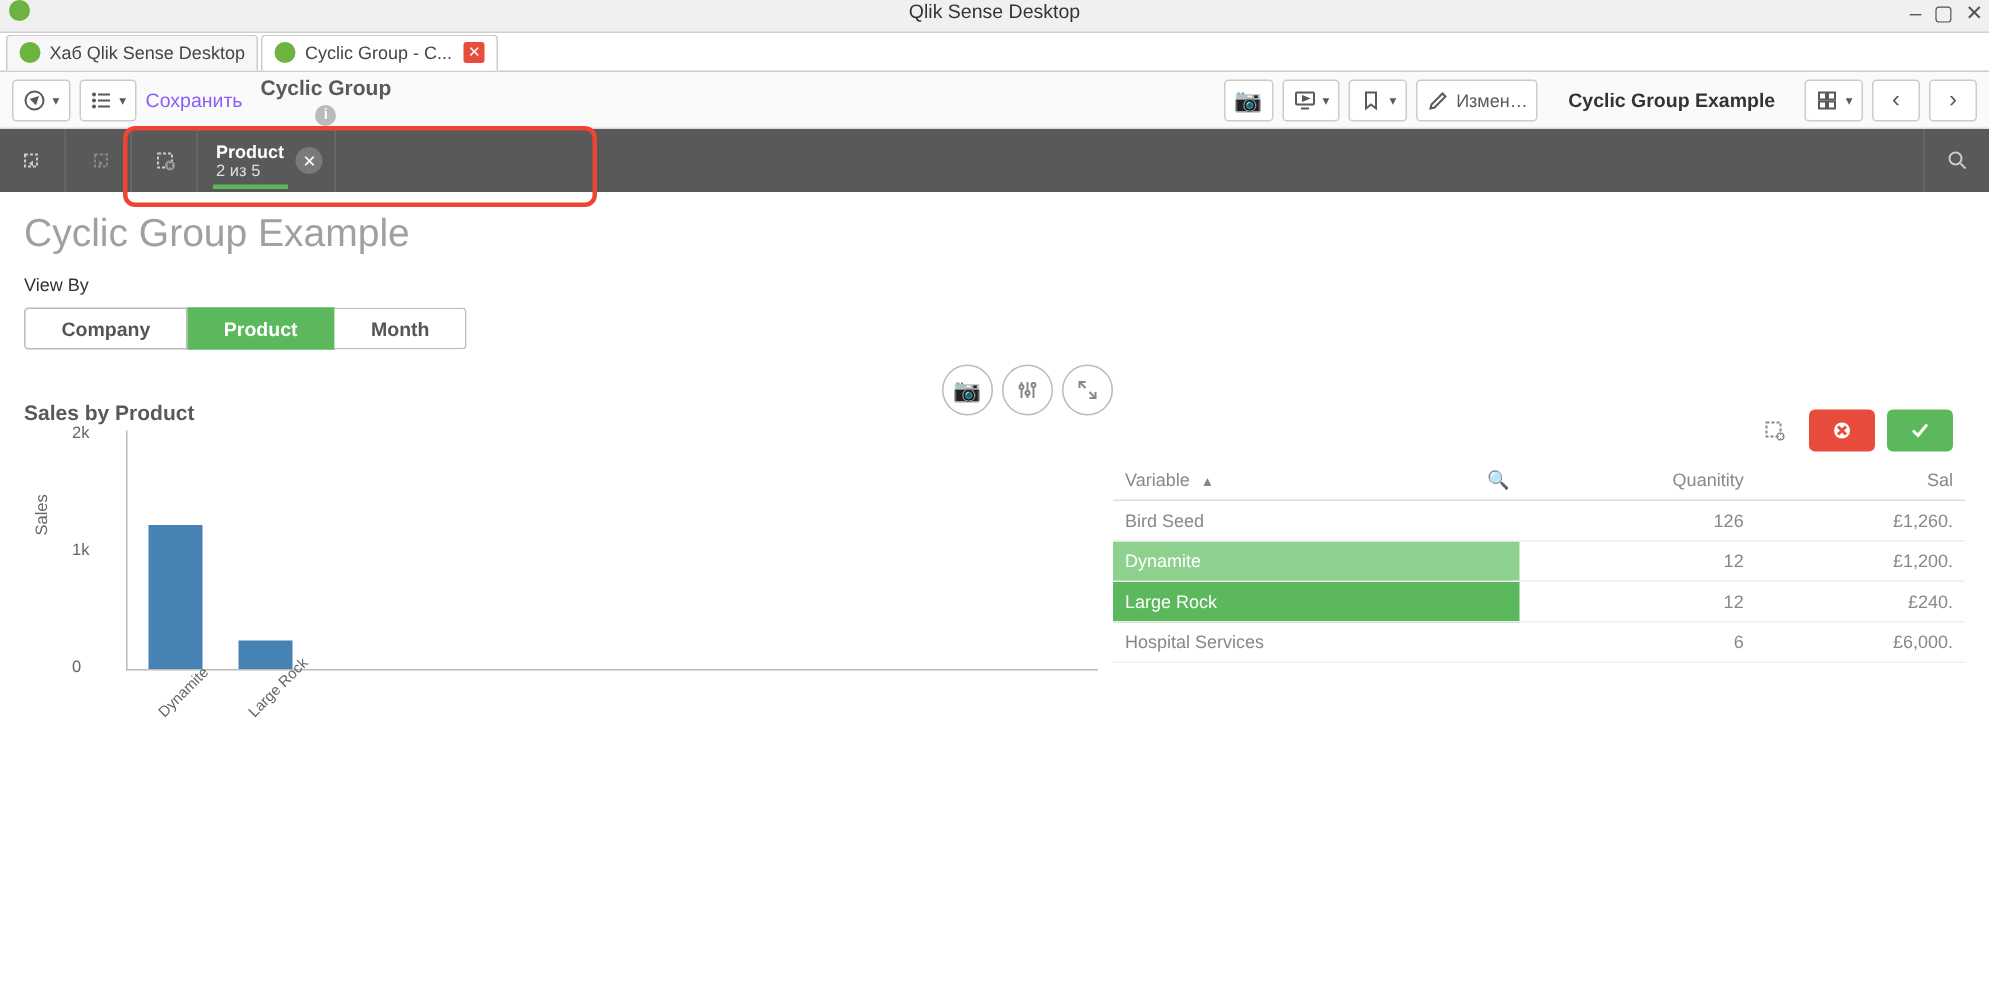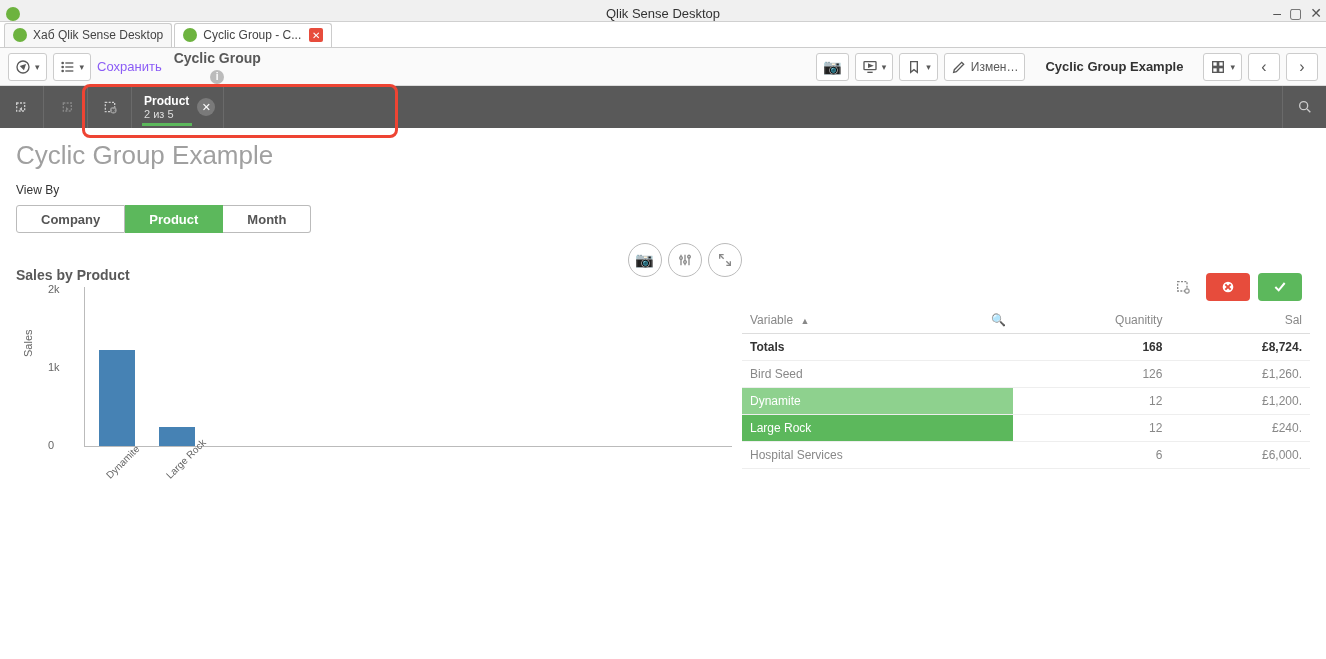--- a/index.html
+++ b/index.html
@@ -1,19 +1,19 @@
 <!DOCTYPE html>
 <html><head>
 <meta charset="utf-8">
 <style>
   * { box-sizing: border-box; margin: 0; padding: 0; }
   body { font-family: Arial, sans-serif; font-size: 13px; color: #333; background: #fff; width: 1326px; height: 659px; overflow: hidden; position: relative; }
   
   
-  .titlebar { background: #f0f0f0; height: 22px; display: flex; align-items: flex-end; border-bottom: 1px solid #d0d0d0; position: relative; }
+  .titlebar { background: #f0f0f0; height: 22px; display: flex; align-items: flex-start; border-bottom: 1px solid #d0d0d0; position: relative; }
   .titlebar .app-title { flex: 1; text-align: center; font-size: 13px; color: #333; }
   .titlebar .win-controls { position: absolute; right: 4px; display: flex; gap: 8px; font-size: 14px; color: #555; }
   .titlebar .qlik-badge { position: absolute; left: 6px; width: 14px; height: 14px; background: #6db33f; border-radius: 50%; }
 
   
   .tabs { height: 26px; background: #fff; display: flex; align-items: center; border-bottom: 1px solid #ccc; padding-left: 4px; }
   .tab { display: flex; align-items: center; height: 24px; padding: 0 8px; border: 1px solid #ccc; border-bottom: none; background: #f7f7f7; margin-right: 2px; border-radius: 3px 3px 0 0; font-size: 12px; color: #444; }
   .tab.active { background: #fff; }
   .tab .favicon { width: 14px; height: 14px; background: #6db33f; border-radius: 50%; margin-right: 6px; }
   .tab .close-x { width: 14px; height: 14px; background: #e74c3c; color: #fff; border-radius: 2px; font-size: 10px; display:flex; align-items:center; justify-content:center; margin-left: 8px; }
@@ -289,25 +289,20 @@
             <th>
               <span>Variable</span>
               <span class="sort-arrow">▲</span>
               <span class="th-search">🔍</span>
             </th>
             <th class="right"><span>Quanitity</span></th>
             <th class="right"><span>Sal</span></th>
           </tr>
         </thead>
         <tbody id="tbody">
-          <tr class="totals">
-            <td>Totals</td>
-            <td class="right">168</td>
-            <td class="right">£8,724.</td>
-          </tr>
         <tr>
               <td>Bird Seed</td>
               <td class="right">126</td>
               <td class="right">£1,260.</td>
             </tr>
             <tr class="sel1">
               <td>Dynamite</td>
               <td class="right">12</td>
               <td class="right">£1,200.</td>
             </tr>

